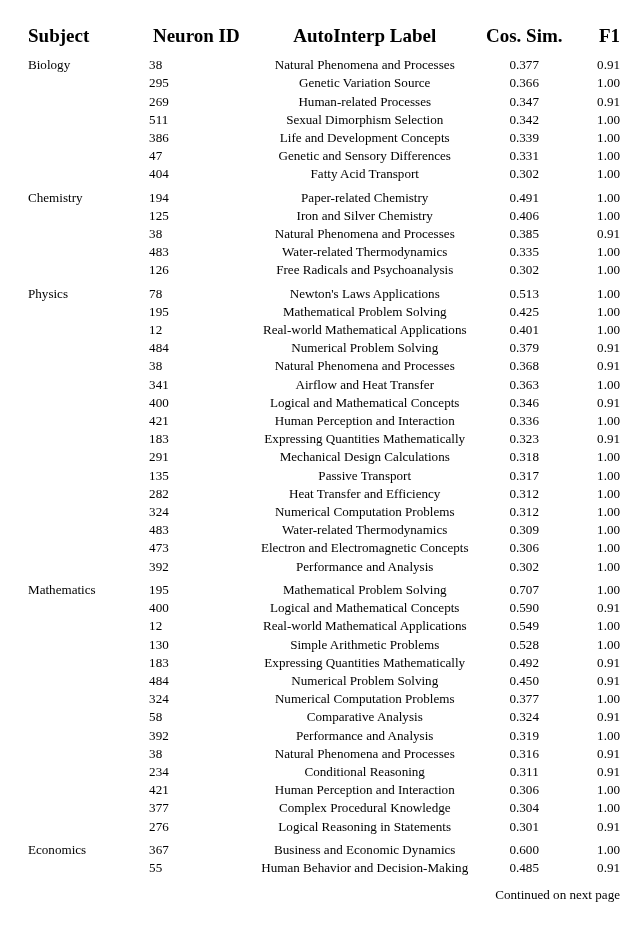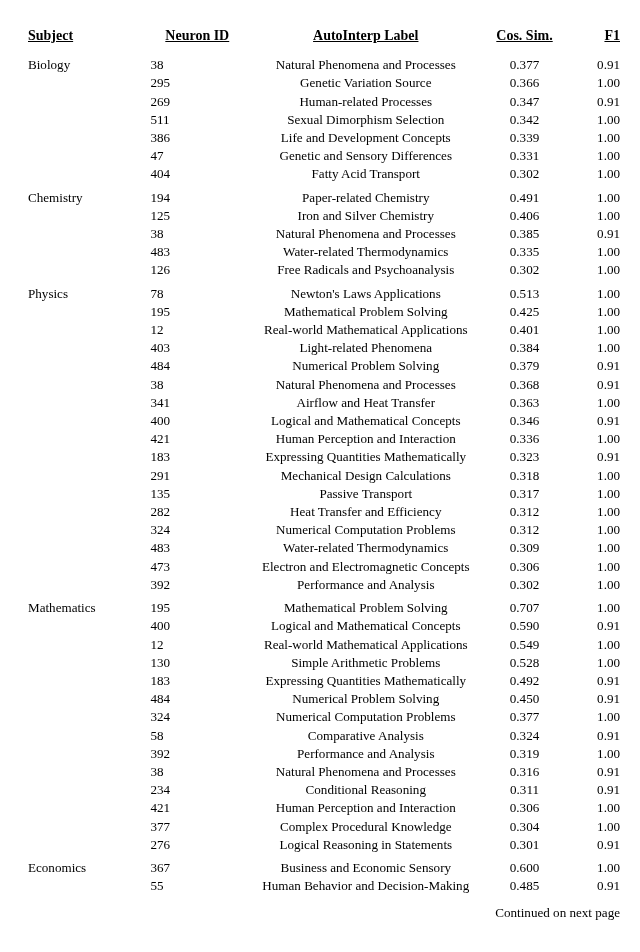--- a/index.html
+++ b/index.html
@@ -53,24 +53,23 @@
   }
   
   .col-subject { width: 125px; text-align: left; padding-left: 8px !important; }
   .col-neuron  { width: 95px;  }
   .col-label   { width: 245px; text-align: center; }
   .col-cos     { width: 75px;  text-align: center; }
   .col-f1      { width: 60px;  text-align: right; }
 
   thead th {
     font-weight: bold;
-    font-size: 14px;
+    font-size: 19px;
     padding-top: 5px !important;
     padding-bottom: 6px !important;
-    text-decoration: underline;
   }
 
   tr.toprule-row > * { border-top: 1.7px solid #000; }
   tr.midrule-row > * { border-top: 0.9px solid #000; }
   tr.sectionrule-row > * { border-top: 0.9px solid #000; }
   tr.bottomrule-row > * { border-top: 0.9px solid #000; }
 
   .spacer-row td { height: 5px; }
   .spacer-row-sm td { height: 4px; }
 
@@ -223,27 +222,20 @@
           </tr>
           <tr>
             <td class="col-subject"></td>
             <td class="col-neuron">12</td>
             <td class="col-label">Real-world Mathematical Applications</td>
             <td class="col-cos">0.401</td>
             <td class="col-f1">1.00</td>
           </tr>
           <tr>
             <td class="col-subject"></td>
-            <td class="col-neuron">403</td>
-            <td class="col-label">Light-related Phenomena</td>
-            <td class="col-cos">0.384</td>
-            <td class="col-f1">1.00</td>
-          </tr>
-          <tr>
-            <td class="col-subject"></td>
             <td class="col-neuron">484</td>
             <td class="col-label">Numerical Problem Solving</td>
             <td class="col-cos">0.379</td>
             <td class="col-f1">0.91</td>
           </tr>
           <tr>
             <td class="col-subject"></td>
             <td class="col-neuron">38</td>
             <td class="col-label">Natural Phenomena and Processes</td>
             <td class="col-cos">0.368</td>
@@ -434,21 +426,21 @@
           <tr class="spacer-row sectionrule-row">
             <td></td>
             <td></td>
             <td></td>
             <td></td>
             <td></td>
           </tr>
           <tr>
             <td class="col-subject">Economics</td>
             <td class="col-neuron">367</td>
-            <td class="col-label">Business and Economic Sensory</td>
+            <td class="col-label">Business and Economic Dynamics</td>
             <td class="col-cos">0.600</td>
             <td class="col-f1">1.00</td>
           </tr>
           <tr>
             <td class="col-subject"></td>
             <td class="col-neuron">55</td>
             <td class="col-label">Human Behavior and Decision-Making</td>
             <td class="col-cos">0.485</td>
             <td class="col-f1">0.91</td>
           </tr>

